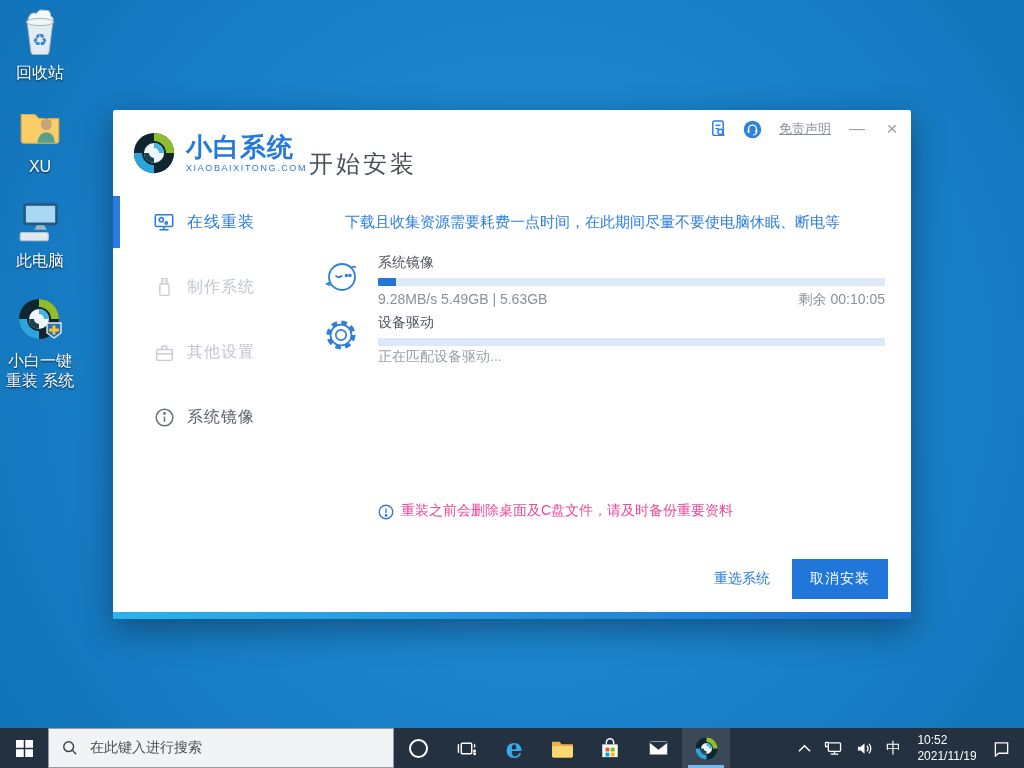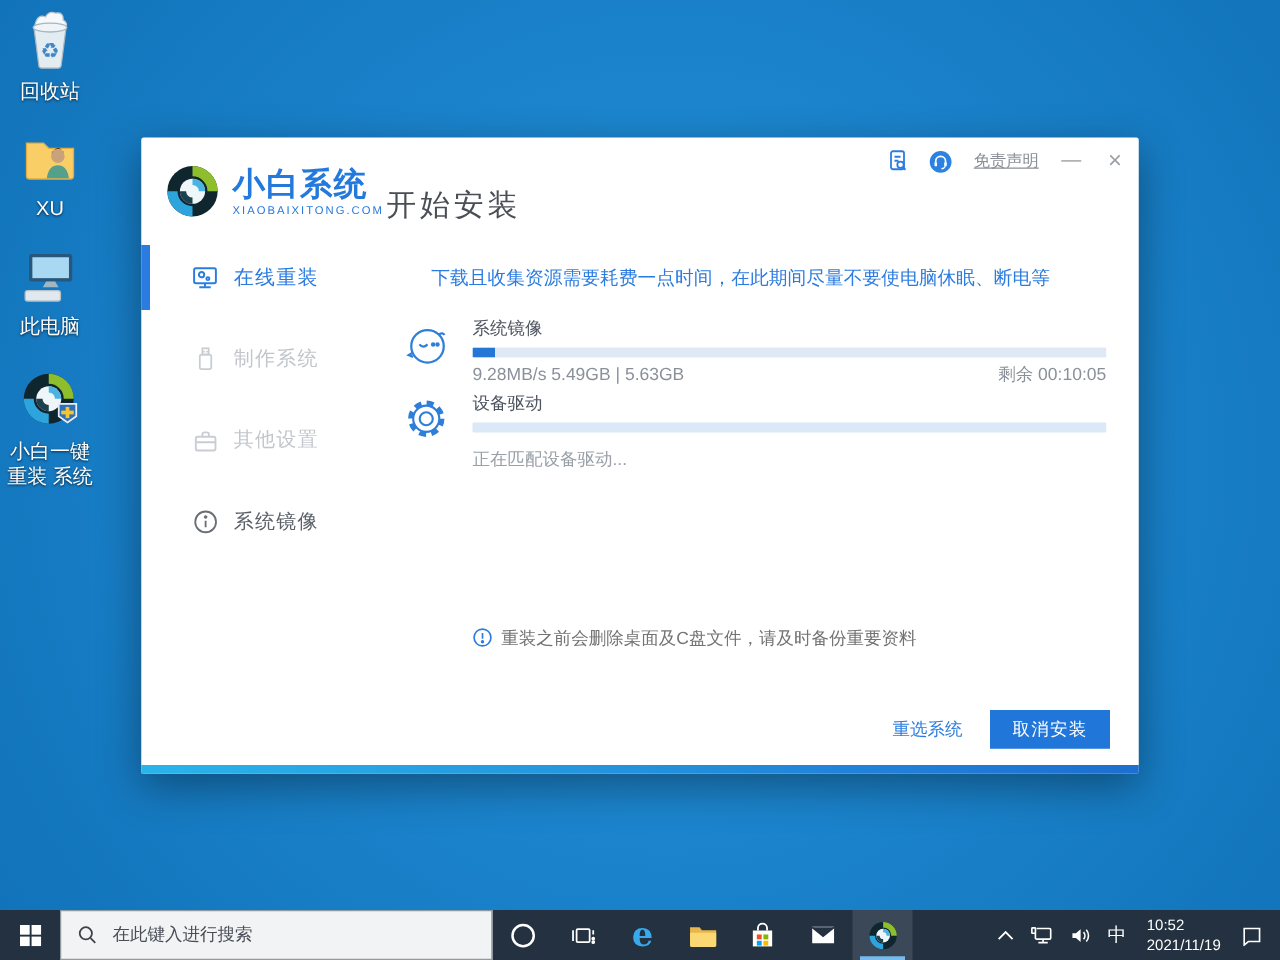--- a/index.html
+++ b/index.html
@@ -47,29 +47,29 @@
 
   .tasks { position:absolute; left:0; top:58px; right:0; }
   .task-row { position:relative; height:60px; }
   .task-icon { position:absolute; left:21px; top:2px; width:40px; height:40px; }
   .task-main { position:absolute; left:77px; right:26px; top:0; }
   .task-title { font-size:14px; color:#4e5560; }
   .task-bar { margin-top:6px; height:8px; background:#dfe9f5; border-radius:1px; overflow:hidden; }
   .task-fill { height:100%; background:#2577d5; width:0; }
   .task-stats { margin-top:5px; display:flex; justify-content:space-between;
     font-size:14px; color:#8a9099; }
-  .task-status { margin-top:13px; font-size:14px; color:#9aa0a8; }
-
-  .warning { position:absolute; left:77px; top:306px; display:flex; align-items:flex-start;
-    font-size:14px; color:#737373; gap:7px; }
+  .task-status { margin-top:2px; font-size:14px; color:#9aa0a8; }
+
+  .warning { position:absolute; left:77px; top:306px; display:flex; align-items:flex-end;
+    font-size:14px; color:#ec4899; gap:7px; }
 
   .footer-actions { position:absolute; right:23px; bottom:13px; display:flex;
     align-items:center; gap:22px; }
   .reselect-link { font-size:14px; color:#2b7ce0; cursor:pointer; }
-  .cancel-btn { width:96px; height:31px; background:#2176d9; color:#fff; font-size:14px;
+  .cancel-btn { width:96px; height:40px; background:#2176d9; color:#fff; font-size:14px;
     border:none; cursor:pointer; display:flex; align-items:center; justify-content:center; letter-spacing:1px;}
 
   .bottom-strip { position:absolute; left:0; right:0; bottom:0; height:7px;
     background:linear-gradient(to right,#2ab4ea,#1d6fd0); }
 
   
   .taskbar { position:absolute; left:0; bottom:0; width:1024px; height:40px;
     background:#233140; display:flex; align-items:stretch; z-index:50; }
   .tb-cell { width:48px; display:flex; align-items:center; justify-content:center; cursor:pointer; }
   .start-btn { width:48px; }

